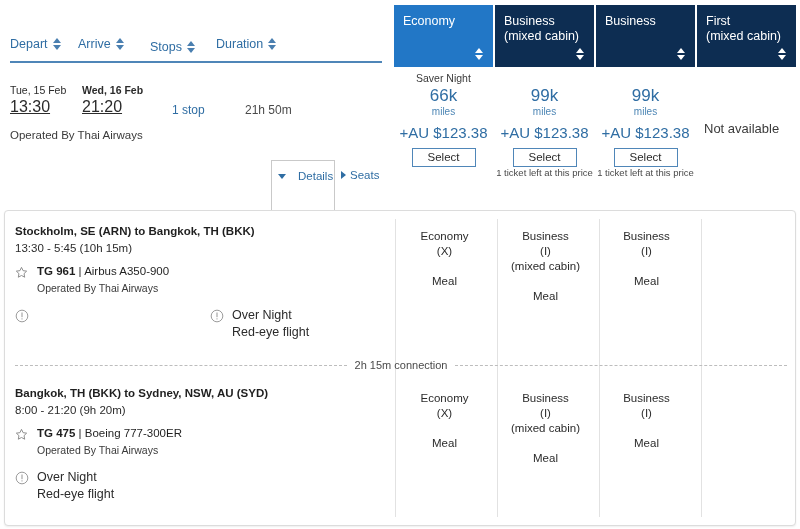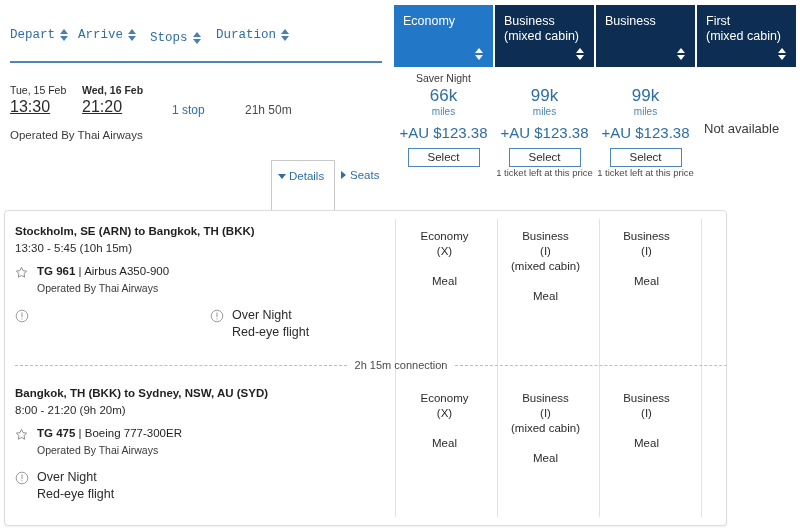--- a/index.html
+++ b/index.html
@@ -37,24 +37,23 @@
   .sortarrows i {
     display: block; width: 0; height: 0;
     border-left: 4.5px solid transparent;
     border-right: 4.5px solid transparent;
   }
   .sortarrows i.up { border-bottom: 5px solid #ffffff; margin-bottom: 2px; }
   .sortarrows i.dn { border-top: 5px solid #ffffff; }
 
   
   .sortbar {
-    position: absolute; left: 10px; top: 25px;
+    position: absolute; left: 10px; top: 34px;
     width: 370px; height: 20px;
     display: flex;
-    font-family: Liberation Mono, monospace;
   }
   .sort-col {
     display: flex; align-items: center; gap: 5px;
     color: #2f6da3; font-size: 12.5px; cursor: pointer;
   }
   .sort-col.c1 { width: 68px; }
   .sort-col.c2 { width: 72px; }
   .sort-col.c3 { width: 66px; align-items: flex-end; }
   .sort-col.c4 { width: 90px; }
   .sortarrows.dark i.up { border-bottom-color: #4a7fb0; }
@@ -87,21 +86,21 @@
 
   .details-btn {
     position: absolute; left: 271px; top: 88px;
     width: 64px; height: 120px;
     border: 1px solid #c9c9c9;
     background: #ffffff;
     cursor: pointer;
   }
   .details-btn-inner {
     position: absolute; left: 6px; top: 9px;
-    display: flex; align-items: center; gap: 3px;
+    display: flex; align-items: center; gap: 12px;
     color: #2f6da3; font-size: 11.5px;
   }
   .tri-down { width: 0; height: 0;
     border-left: 4.5px solid transparent; border-right: 4.5px solid transparent;
     border-top: 5.5px solid #2f6da3; }
   .tri-right { width: 0; height: 0;
     border-top: 4.5px solid transparent; border-bottom: 4.5px solid transparent;
     border-left: 5.5px solid #2f6da3; }
   .seats-btn {
     position: absolute; left: 341px; top: 97px;
@@ -122,39 +121,39 @@
   .price-col + .price-col { margin-left: 2px; }
   .miles-n {
     font-size: 17px; color: #2f6da3; line-height: 20px;
   }
   .miles-l { font-size: 10px; color: #4d86b5; line-height: 12px; }
   .price-cash {
     font-size: 15px; color: #2f6da3; line-height: 19px; margin-top: 5px;
     white-space: nowrap;
   }
   .select-btn {
-    display: block; margin: 6px auto 0; width: 72px; height: 19px;
+    display: block; margin: 6px auto 0; width: 64px; height: 19px;
     border: 1px solid #4f86b8; background: #ffffff;
     color: #2b2b2b; font-size: 11.5px;
     font-family: "Liberation Sans", sans-serif;
     cursor: pointer; line-height: 17px;
   }
   .ticket-left {
     font-size: 9.5px; color: #4a4a4a; 
     white-space: nowrap;
   }
   .not-available {
     position: absolute; left: 704px; top: 121px;
     font-size: 13px; color: #3a3a3a;
   }
 
   
   .details-panel {
     position: absolute; left: 4px; top: 210px;
-    width: 723px; height: 316px;
+    width: 792px; height: 316px;
     border: 1px solid #dcdcdc; border-radius: 4px;
     background: #ffffff;
     box-shadow: 0 1px 2px rgba(0,0,0,0.07);
     overflow: hidden;
   }
   .vline {
     position: absolute; top: 8px; width: 1px; background: #e2e2e2;
   }
   .seg { position: relative; }
   .seg-left { position: absolute; left: 10px; }

